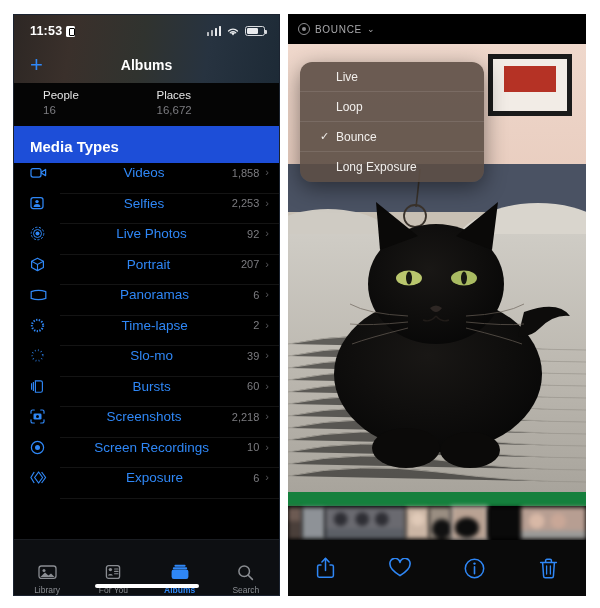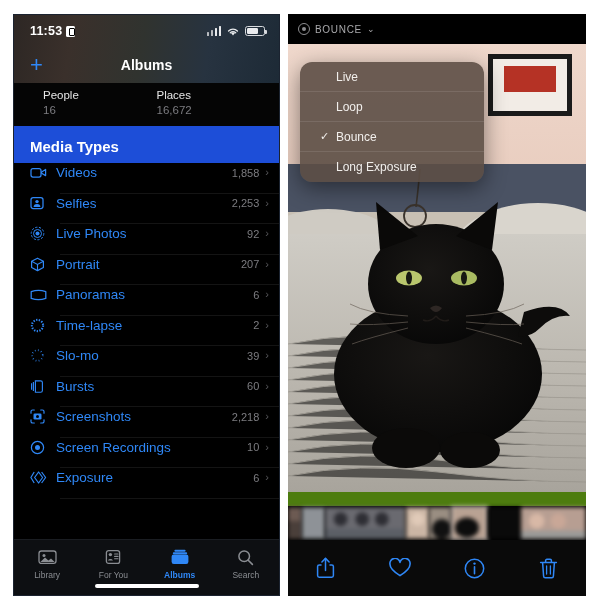--- a/index.html
+++ b/index.html
@@ -78,55 +78,55 @@
   .cell-title { color:#e6e6e6; font-size:11.5px; margin-bottom:3px; }
   .cell-sub { color:#7c7c80; font-size:11.5px; }
 
   .section-head {
     color:#fff; font-size:15px; font-weight:bold;
     padding:12px 16px 8px 16px; background:#1d4ed8;
   }
   .list { background:#000; }
   .row {
     display:flex; align-items:center; height:30.5px;
-    padding:0 10px 11px 16px; position:relative;
+    padding:0 10px 11px 16px; position:relative;text-align:center;
   }
   .row::after{
     content:""; position:absolute; left:46px; right:0; bottom:0;
     height:1px; background:#141414;
   }
   .row .ico { width:26px; flex:0 0 26px; display:flex; align-items:center; }
   .row .lbl { color:#2f87f6; font-size:13.5px; flex:1; }
   .row .cnt { color:#7c7c80; font-size:11px; margin-right:6px; }
   .row .chev { color:#56565a; font-size:11px; line-height:1; }
 
   .util-head {
     color:#fff; font-size:15px; font-weight:bold;
     padding:12px 16px 6px 16px;
   }
 
   .tabbar {
     position:absolute; left:0; bottom:0; width:100%; height:56px;
     background:#0d0f12; border-top:1px solid #1a1d22;
-    display:flex; align-items:flex-start; padding-top:7px;
+    display:flex; align-items:flex-end; padding-top:7px;
   }
   .tab { flex:1; text-align:center; }
   .tab .ti { height:20px; display:flex; align-items:center; justify-content:center; }
   .tab .tl { font-size:8.5px; margin-top:3px; color:#8a8d92; }
   .tab.active .tl { color:#2f87f6; font-weight:bold; }
   .home-ind {
     position:absolute; left:50%; transform:translateX(-50%);
     bottom:7px; width:104px; height:4px; background:#fff; border-radius:3px;
   }
 
   
   .phone-right {
     position:absolute; left:288px; top:14px;
     width:298px; height:582px;
-    background:#4d7c0f; overflow:hidden;
+    background:#15803d; overflow:hidden;
   }
   .lp-bar {
     height:30px; display:flex; align-items:center; gap:5px;
     padding-left:10px; background:#000; position:relative; z-index:5;
   }
   .lp-ico {
     width:12px; height:12px; border-radius:50%;
     border:1.3px solid #8d8d90; position:relative;
   }
   .lp-ico::after{

